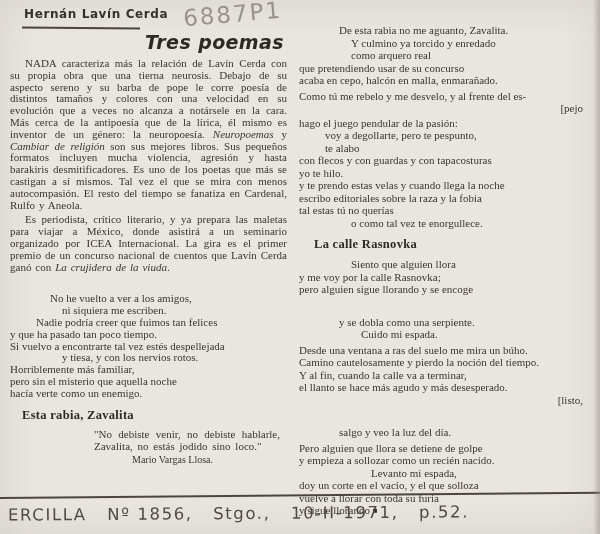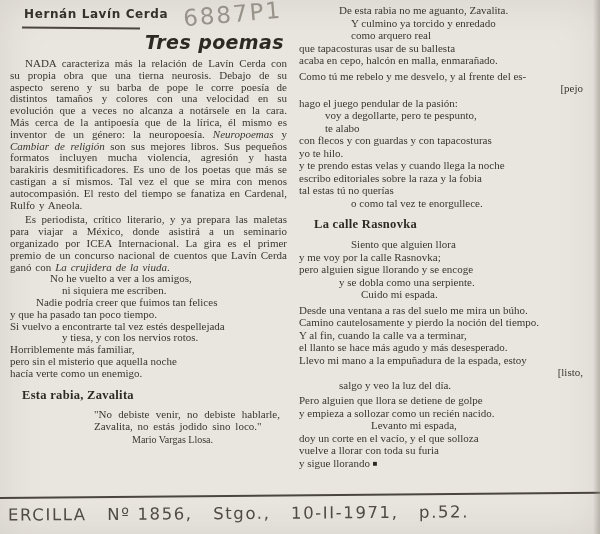--- a/index.html
+++ b/index.html
@@ -39,21 +39,21 @@
   .body + .body{margin-top:3px;}
   h3{
     margin:0;font-size:12.5px;font-weight:700;color:#2d2a24;
     font-family:"Liberation Serif",serif;letter-spacing:.3px;
   }
   .col-left h3{margin-left:12px;}
   .h-praga{margin-top:9px !important;margin-bottom:6px !important;}
   .h-rabia{margin-top:8px !important;margin-bottom:5px !important;}
   .h-rasnovka{margin-top:8px !important;margin-bottom:6px !important;margin-left:15px;}
   .pl{font-size:11px;line-height:11.8px;white-space:nowrap;}
-  .col-right .pl{line-height:12.5px;}.i2{padding-left:26px;}.i3{padding-left:40px;}
+  .col-right .pl{line-height:12.5px;}.i2{padding-left:26px;}.i3{padding-left:40px;margin-top:20px;}
   .i4{padding-left:52px;}.i5{padding-left:62px;}.i6{padding-left:72px;}
   .br{text-align:right;padding-right:8px;white-space:nowrap;}
   .gt{margin-top:3px;}
   .gt2{margin-top:2px;}
   .quote{
     margin:4px 0 0 84px;width:186px;font-size:11px;line-height:12px;
     text-align:justify;word-spacing:2px;
   }
   .attribution{margin:2px 0 0 122px;font-size:10px;line-height:12px;}
   .rule{
@@ -97,21 +97,21 @@
     <h3 class="h-rabia">Esta rabia, Zavalita</h3>
     <div class="quote">"No debiste venir, no debiste hablarle, Zavalita, no estás jodido sino loco."</div>
     <div class="attribution">Mario Vargas Llosa.</div>
   </div>
 
   <div class="col-right">
     <div>
       <div class="pl i3">De esta rabia no me aguanto, Zavalita.</div>
       <div class="pl i4">Y culmino ya torcido y enredado</div>
       <div class="pl i4">como arquero real</div>
-      <div class="pl i0">que tapacosturas usar de su ballesta</div>
+      <div class="pl i0">que pretendiendo usar de su concurso</div>
       <div class="pl i0">acaba en cepo, halcón en malla, enmarañado.</div>
       <div class="pl i0 gt">Como tú me rebelo y me desvelo, y al frente del es-</div>
       <div class="pl br">[pejo</div>
       <div class="pl i0 gt2">hago el juego pendular de la pasión:</div>
       <div class="pl i2">voy a degollarte, pero te pespunto,</div>
       <div class="pl i2">te alabo</div>
       <div class="pl i0">con flecos y con guardas y con tapacosturas</div>
       <div class="pl i0">yo te hilo.</div>
       <div class="pl i0">y te prendo estas velas y cuando llega la noche</div>
       <div class="pl i0">escribo editoriales sobre la raza y la fobia</div>
@@ -123,21 +123,20 @@
     <div>
       <div class="pl i4">Siento que alguien llora</div>
       <div class="pl i0">y me voy por la calle Rasnovka;</div>
       <div class="pl i0">pero alguien sigue llorando y se encoge</div>
       <div class="pl i3">y se dobla como una serpiente.</div>
       <div class="pl i5">Cuido mi espada.</div>
       <div class="pl i0 gt">Desde una ventana a ras del suelo me mira un búho.</div>
       <div class="pl i0">Camino cautelosamente y pierdo la noción del tiempo.</div>
       <div class="pl i0">Y al fin, cuando la calle va a terminar,</div>
       <div class="pl i0">el llanto se hace más agudo y más desesperado.</div>
-      <div class="pl i0">Llevo mi mano a la empuñadura de la espada, estoy</div>
       <div class="pl br">[listo,</div>
       <div class="pl i3">salgo y veo la luz del día.</div>
       <div class="pl i0 gt">Pero alguien que llora se detiene de golpe</div>
       <div class="pl i0">y empieza a sollozar como un recién nacido.</div>
       <div class="pl i6">Levanto mi espada,</div>
       <div class="pl i0">doy un corte en el vacío, y el que solloza</div>
       <div class="pl i0">vuelve a llorar con toda su furia</div>
       <div class="pl i0"><span>y sigue llorando</span> <span class="endmark">■</span></div>
     </div>
   </div>

